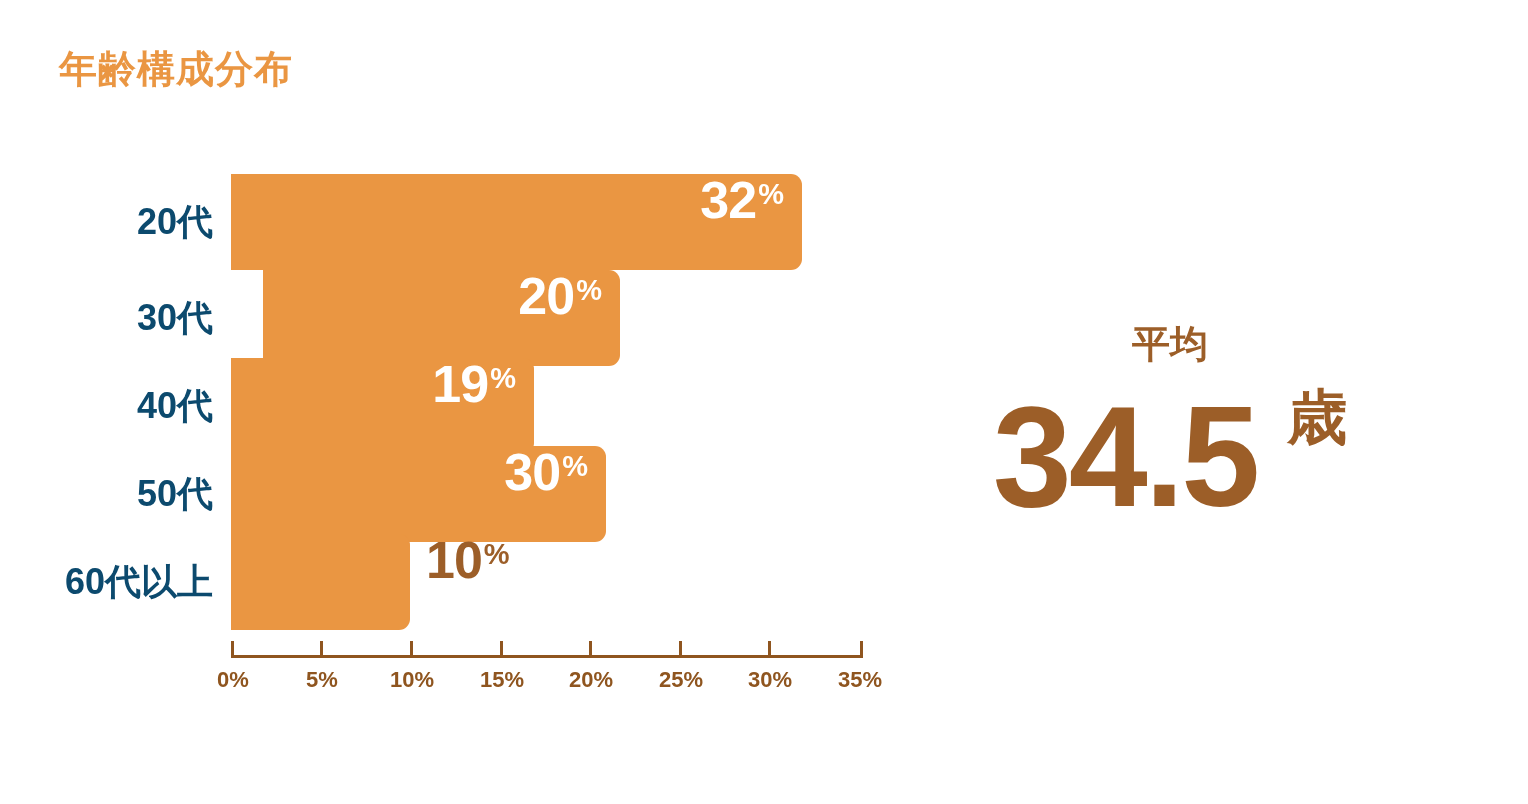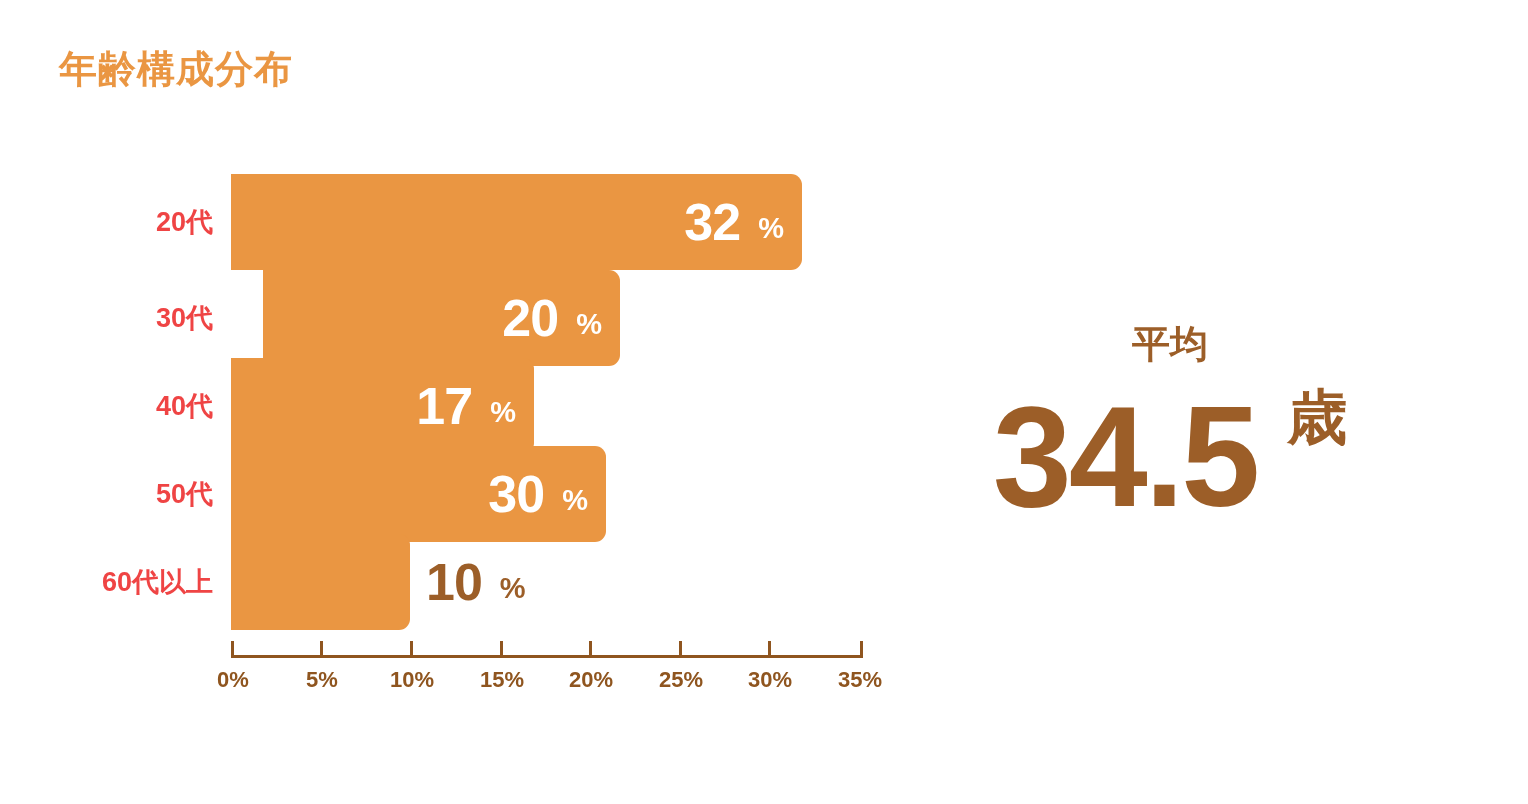--- a/index.html
+++ b/index.html
@@ -46,23 +46,23 @@
 
   .cat-label {
     position: absolute;
     left: 0;
     top: 0;
     width: 213px;
     height: 96px;
     display: flex;
     align-items: center;
     justify-content: flex-end;
-    font-size: 27px;
-    font-weight: 700;
-    color: #ef4444;
+    font-size: 36px;
+    font-weight: 700;
+    color: #0c4a6e;
     white-space: nowrap;
   }
 
   .bar-track {
     position: absolute;
     left: 231px;
     top: 0;
     height: 96px;
   }
 
@@ -74,24 +74,23 @@
     background: #EA9642;
     border-radius: 0 11px 11px 0;
     box-sizing: border-box;
   }
 
   .bar-value {
     position: absolute;
     top: 0;
     height: 100%;
     display: flex;
-    align-items: center;
-    white-space: nowrap;
-    line-height: 1;
-    gap: 16px;
+    align-items: flex-start;
+    white-space: nowrap;
+    line-height: 1;
   }
   .bar-value.inside {
     right: 18px;
     color: #ffffff;
   }
   .bar-value.outside {
     left: 100%;
     margin-left: 16px;
     color: #9C5E28;
   }
@@ -215,21 +214,21 @@
         </div>
       </div>
     </div>
   </div>
 
   <div class="bar-row" style="top:358px;">
     <div class="cat-label">40代</div>
     <div class="bar-track" style="width:303px;">
       <div class="bar" style="width:303px;">
         <div class="bar-value inside">
-          <span class="val-num">17</span>
+          <span class="val-num">19</span>
             <span class="val-unit">%</span>
         </div>
       </div>
     </div>
   </div>
 
   <div class="bar-row" style="top:446px;">
     <div class="cat-label">50代</div>
     <div class="bar-track" style="width:375px;">
       <div class="bar" style="width:375px;">

